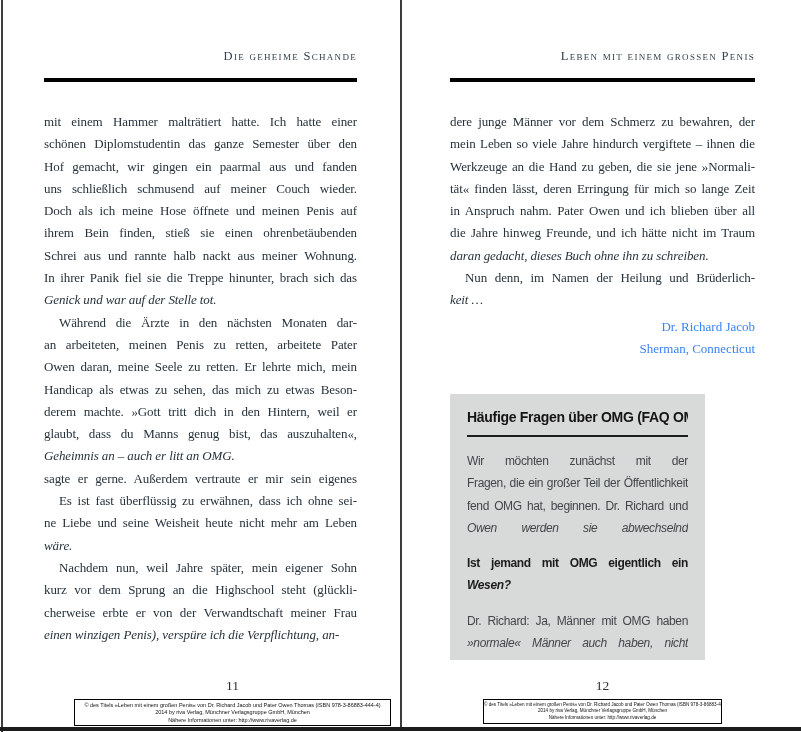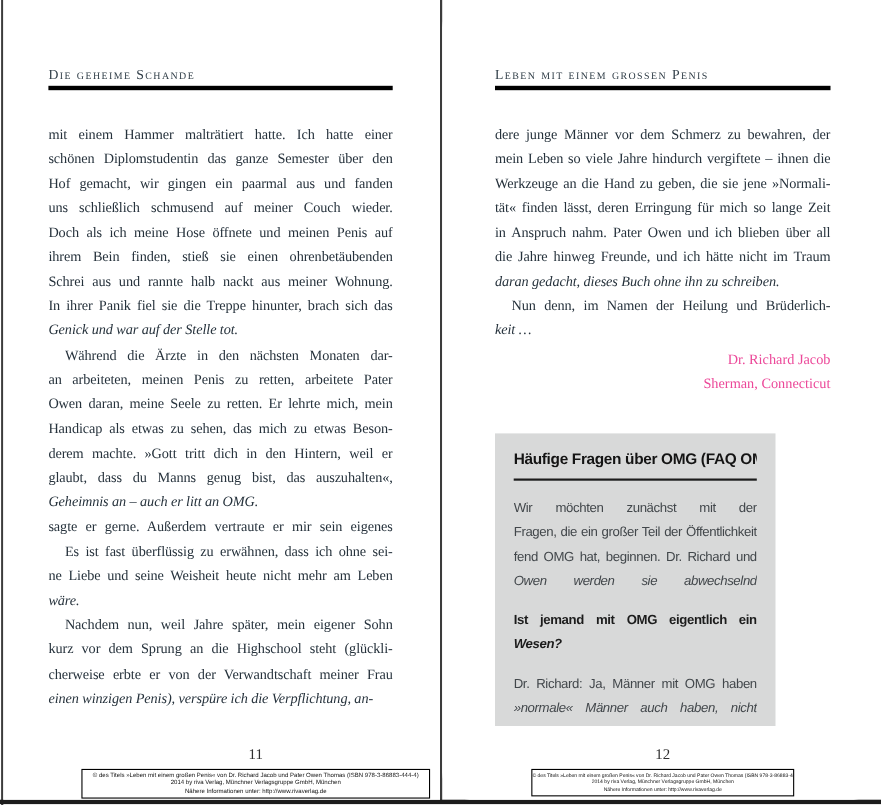--- a/index.html
+++ b/index.html
@@ -17,38 +17,37 @@
 
   .page{position:absolute;top:0;height:727px;background:#ffffff;}
   #page-left{left:3px;width:397px;}
   #page-right{left:402px;width:399px;border-radius:25px;}
 
   
   #page-left .col{left:41px;width:313px;}
   #page-right .col{left:48px;width:305px;}
 
   .running-header{
-    top:49px;text-align:left;
+    top:49px;text-align:right;
     font-variant:small-caps;font-size:12.5px;letter-spacing:1.3px;
     color:#33404a;
-    margin-top:12px;
   }
   .title-rule{top:78px;height:4px;background:#000000;}
 
   .body-text{top:111px;font-size:13px;letter-spacing:-0.1px;line-height:22.3px;}
   .para{margin:0;}
   .jline{
     text-align:justify;text-align-last:justify;
     height:22.3px;overflow:hidden;
   }
   .jline.last{text-align-last:left;font-style:italic;}
   .para.indent .jline:first-child{text-indent:15px;}
 
   .signature{
-    top:316px;text-align:right;font-size:13px;line-height:22.3px;color:#ec4899;
+    top:316px;text-align:right;font-size:13px;line-height:22.3px;color:#3b82f6;
   }
 
   
   .faq-box{
     top:394px;left:48px;width:255px;height:266px;
     background:#d8d9d9;box-sizing:border-box;
     padding:15px 17px 0 17px;
     font-family:"Liberation Sans", sans-serif;
   }
   .faq-title{

